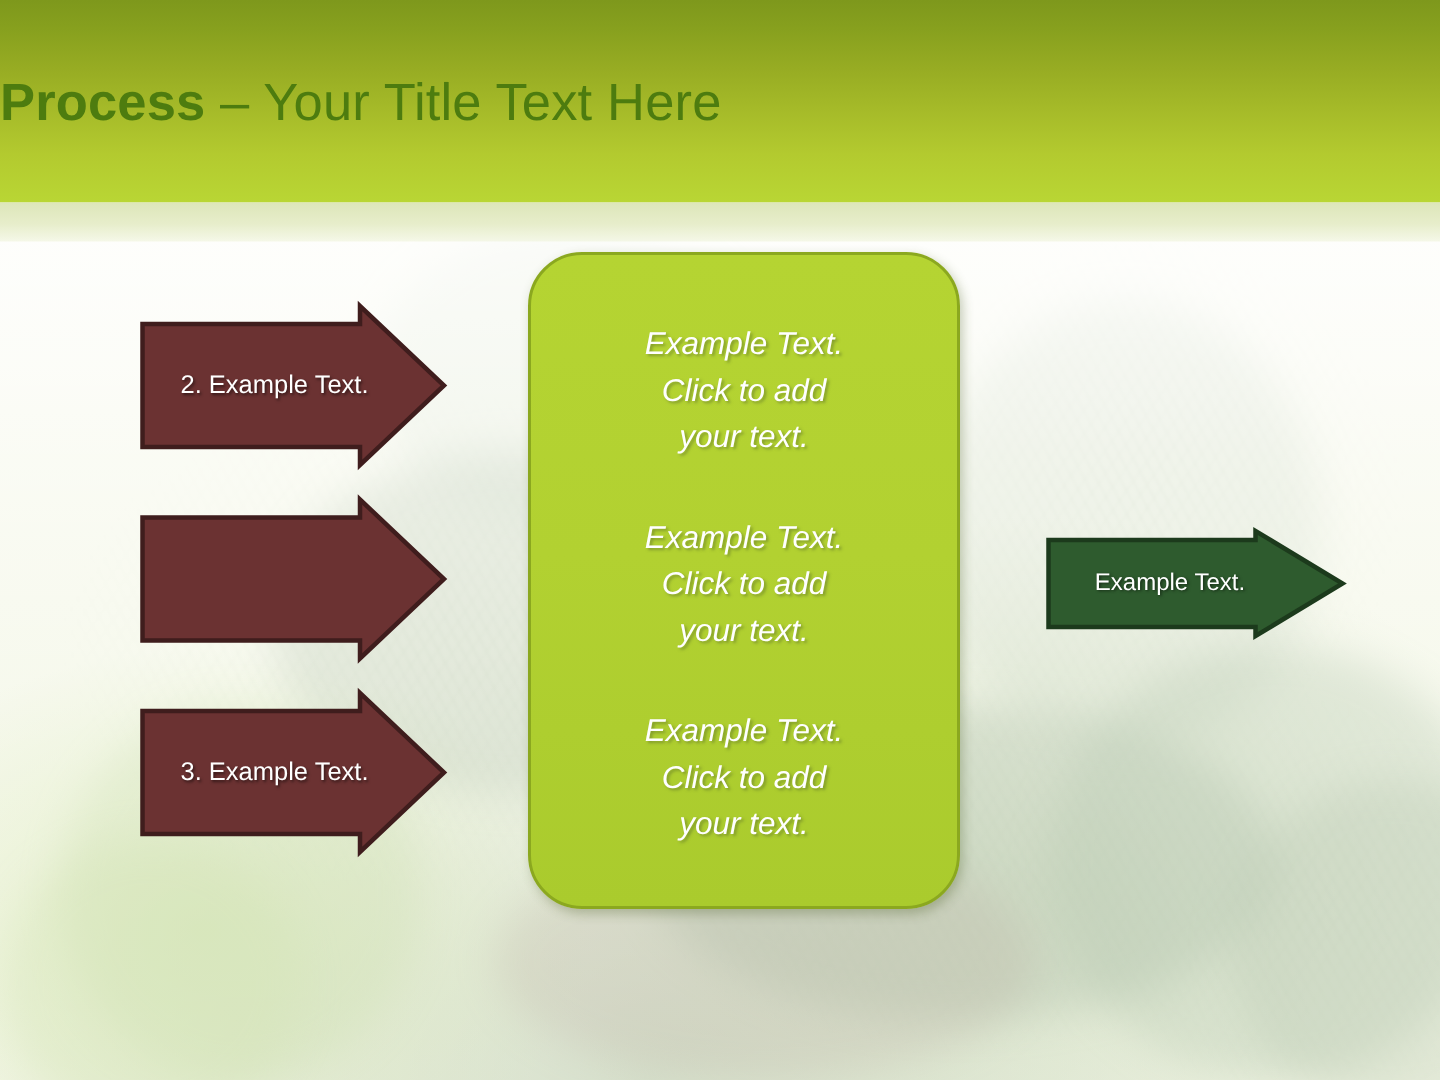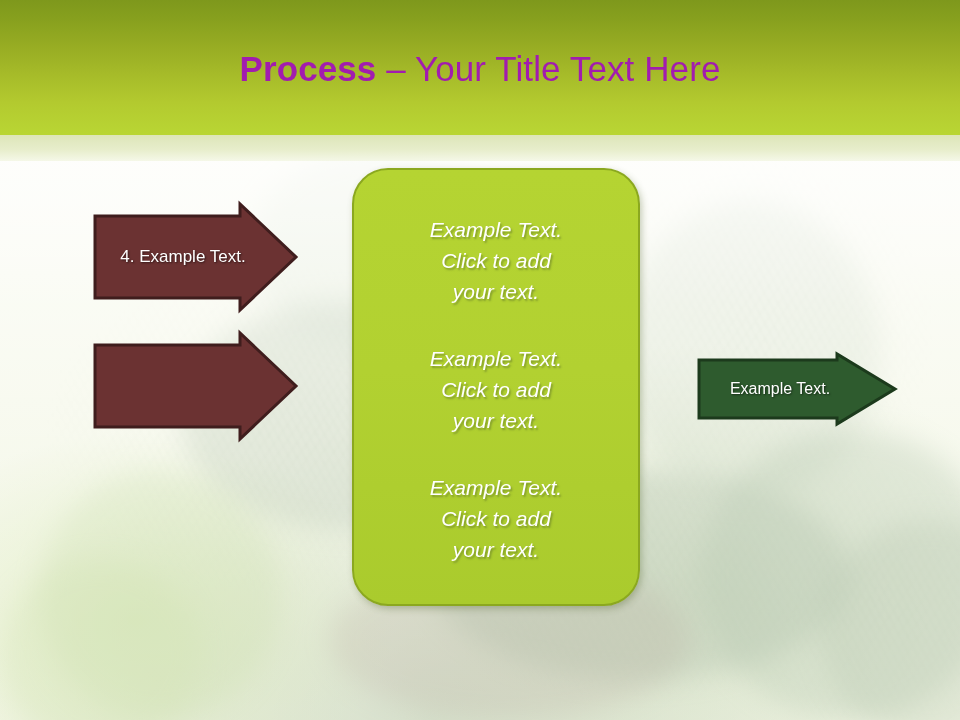--- a/index.html
+++ b/index.html
@@ -90,22 +90,21 @@
   .header-sub-band {
     position: absolute;
     left: 0; top: 135px;
     width: 960px; height: 26px;
     background: linear-gradient(180deg, rgba(220,229,183,0.97) 0%, rgba(229,236,199,0.93) 55%, rgba(238,243,216,0.55) 100%);
   }
   .slide-title {
     position: absolute;
     left: 0; top: 47px;
     width: 960px;
-    text-align: center;
-    color: #a21caf;
+    color: #4d7c0f;
     font-size: 35px;
     line-height: 44px;
     letter-spacing: 0.1px;
     white-space: nowrap;
   }
   .slide-title .t-strong { font-weight: bold; }
   .slide-title .t-light  { font-weight: normal; }
 
   
   .arrow-left {
@@ -209,29 +208,35 @@
   </div>
 
   <div class="header-band"></div>
   <div class="header-sub-band"></div>
   <div class="slide-title"><span class="t-strong">Process</span><span class="t-light"> – Your Title Text Here</span></div>
 
   <div class="arrow-left" id="arrow-1">
     <svg width="205" height="110" viewBox="0 0 205 110">
       <polygon points="2,14 147,14 147,2 203,55 147,108 147,96 2,96" fill="#6b3232" stroke="#3f1d1d" stroke-width="3" stroke-linejoin="miter"></polygon>
     </svg>
-    <div class="a-label">4. Example Text.</div>
+    <div class="a-label">2. Example Text.</div>
   </div>
 
   <div class="arrow-left" id="arrow-2">
     <svg width="205" height="110" viewBox="0 0 205 110">
       <polygon points="2,14 147,14 147,2 203,55 147,108 147,96 2,96" fill="#6b3232" stroke="#3f1d1d" stroke-width="3" stroke-linejoin="miter"></polygon>
     </svg>
   </div>
 
+  <div class="arrow-left" id="arrow-3">
+    <svg width="205" height="110" viewBox="0 0 205 110">
+      <polygon points="2,14 147,14 147,2 203,55 147,108 147,96 2,96" fill="#6b3232" stroke="#3f1d1d" stroke-width="3" stroke-linejoin="miter"></polygon>
+    </svg>
+    <div class="a-label">3. Example Text.</div>
+  </div>
 
   <div class="center-box">
     <div class="cb-block">Example Text.
 Click  to add
 your text.</div>
     <div class="cb-block">Example Text.
 Click  to add
 your text.</div>
     <div class="cb-block">Example Text.
 Click  to add

